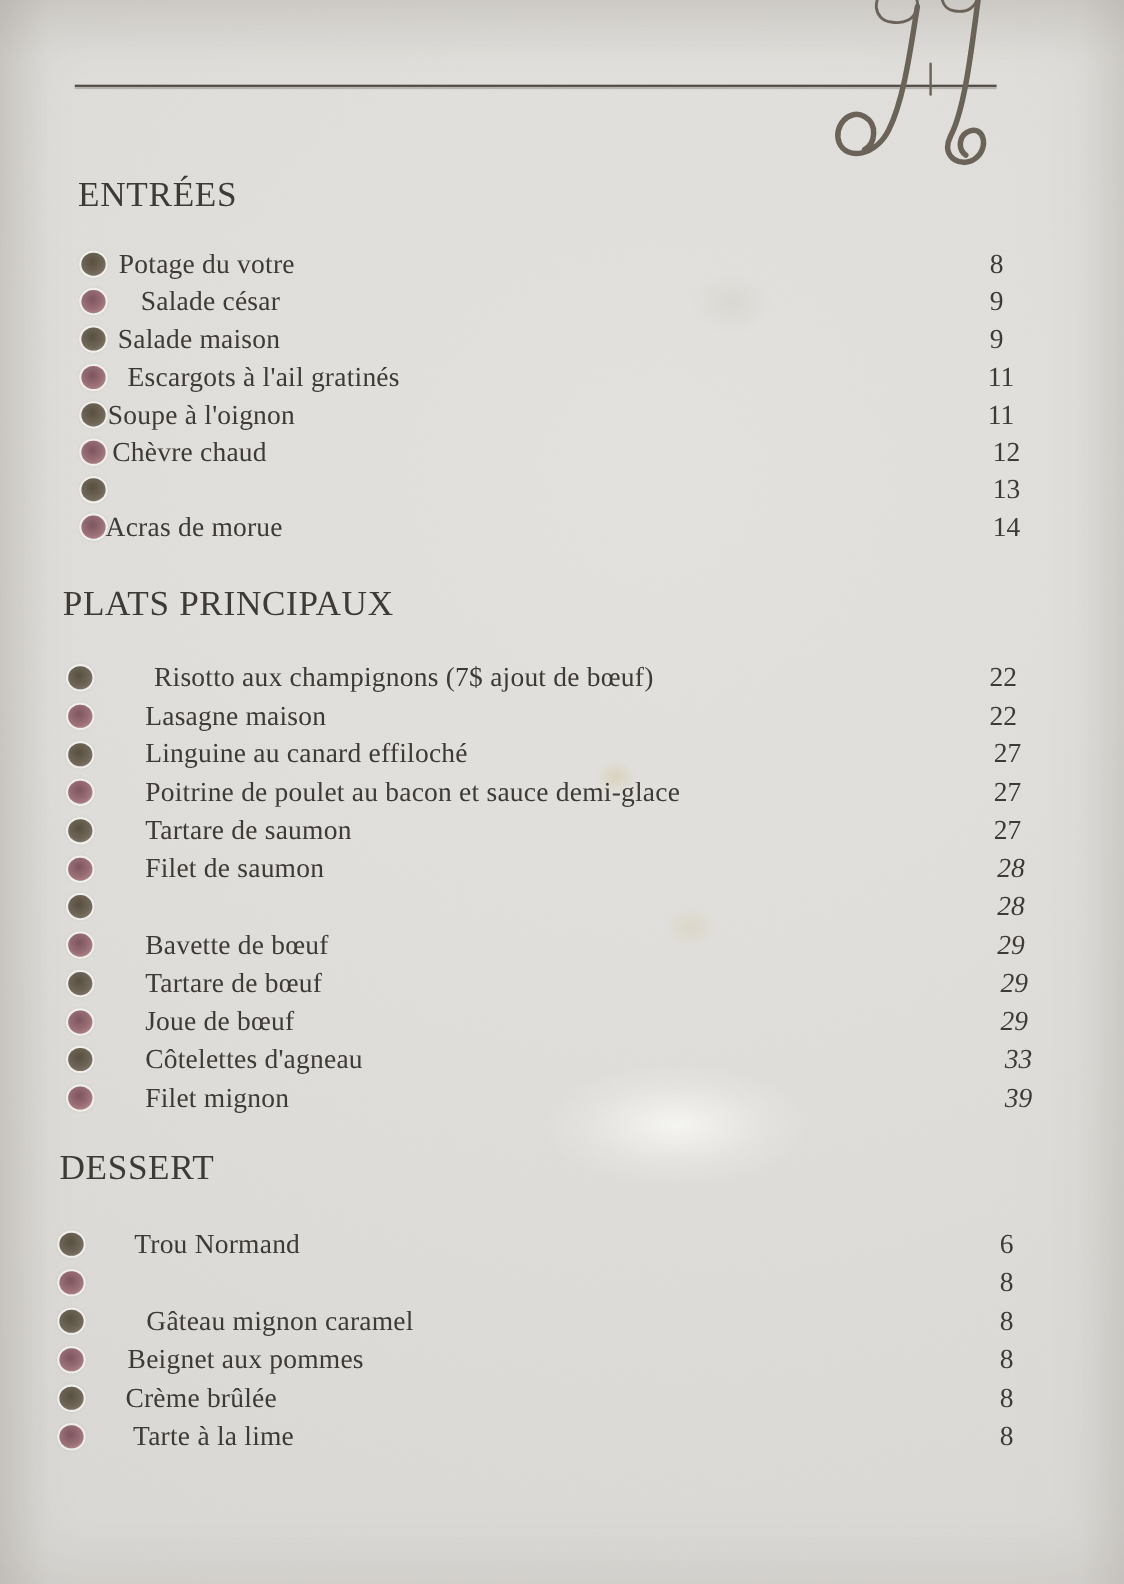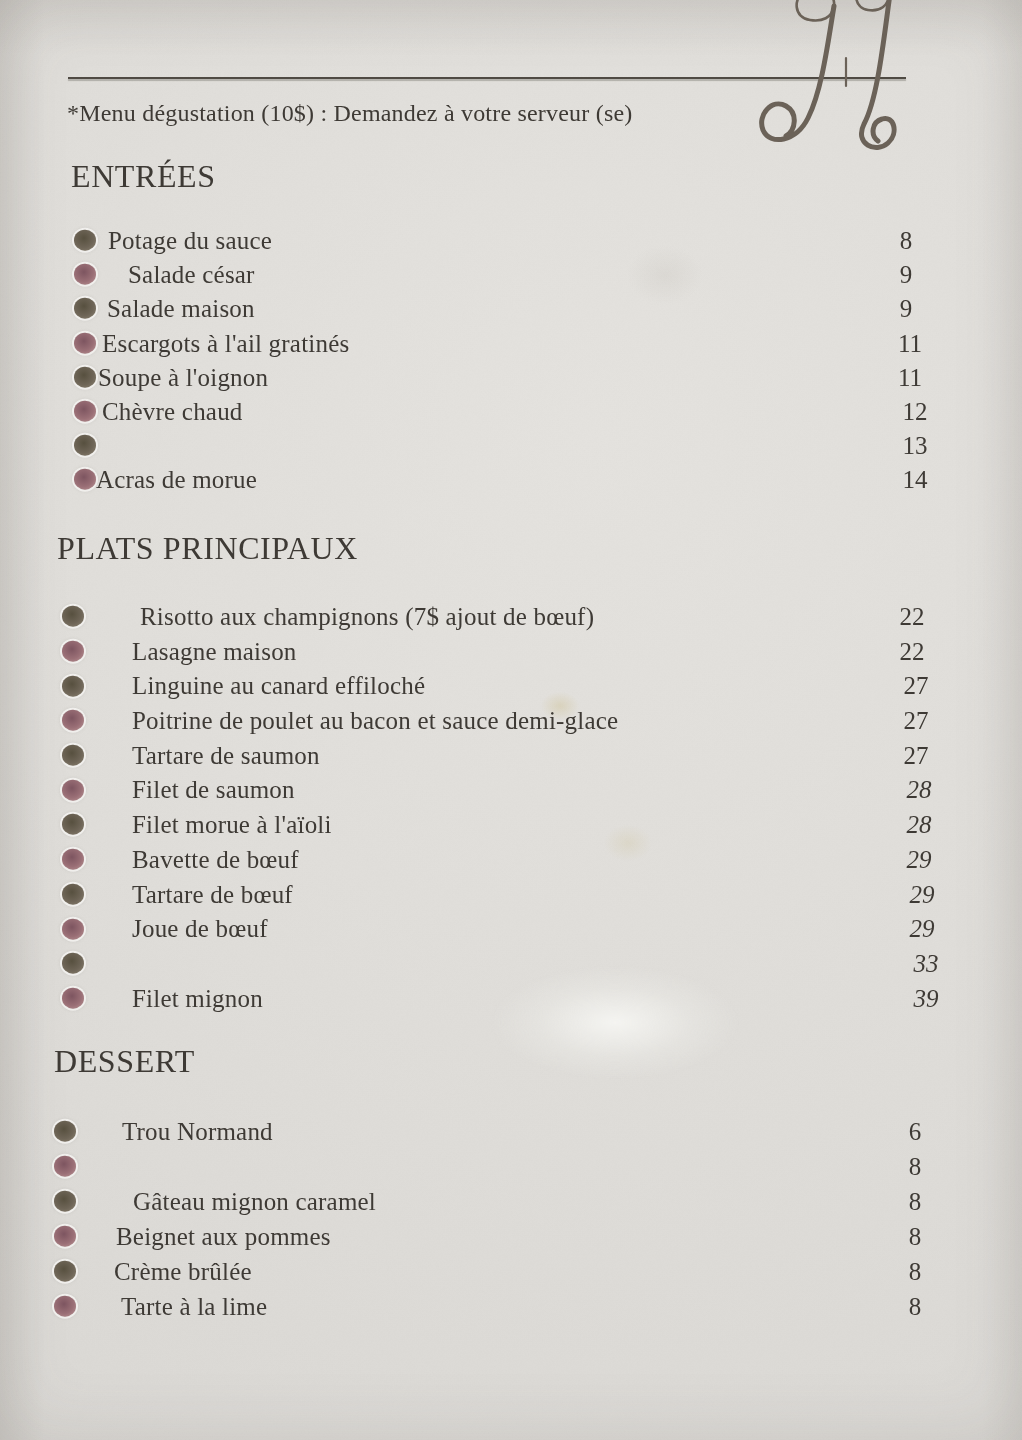--- a/index.html
+++ b/index.html
@@ -78,21 +78,21 @@
   }
   .price{
     position:absolute;left:var(--price-x);width:52px;text-align:center;
     font-size:25px;line-height:var(--row-h);
   }
 
   
   .list-0 .row:nth-child(1) .name{margin-left:8px;}
   .list-0 .row:nth-child(2) .name{margin-left:28px;}
   .list-0 .row:nth-child(3) .name{margin-left:7px;}
-  .list-0 .row:nth-child(4) .name{margin-left:2px;font-family:Liberation Serif, serif;}
+  .list-0 .row:nth-child(4) .name{margin-left:16px;font-family:Liberation Serif, serif;}
   .list-0 .row:nth-child(5) .name{margin-left:-2px;}
   .list-0 .row:nth-child(6) .name{margin-left:2px;}
   .list-0 .row:nth-child(7) .name{margin-left:9px;}
   .list-0 .row:nth-child(8) .name{margin-left:-4px;}
   .list-1 .row:nth-child(1) .name{margin-left:8px;}
   .list-2 .row:nth-child(1) .name{margin-left:2px;text-align:center;}
   .list-2 .row:nth-child(2) .name{margin-left:13px;}
   .list-2 .row:nth-child(3) .name{margin-left:13px;}
   .list-2 .row:nth-child(4) .name{margin-left:-4px;}
   .list-2 .row:nth-child(5) .name{margin-left:-6px;}
@@ -136,30 +136,29 @@
       <path d="M 84,16 C 78,52 72,100 58,128 C 46,152 20,156 13,140 C 7,125 22,108 36,116 C 48,123 46,140 36,146" stroke-width="5"></path>
       <path d="M 84,18 C 86,2 70,-8 56,0 C 42,8 44,28 60,30 C 72,32 82,28 84,16" stroke-width="2.6"></path>
 
       <path d="M 140,4 C 134,46 128,108 114,134 C 104,154 126,164 138,153 C 149,143 144,125 132,129 C 122,132 120,145 128,151" stroke-width="5"></path>
       <path d="M 140,6 C 142,-8 126,-16 114,-8 C 102,0 104,18 118,20 C 130,22 138,16 140,4" stroke-width="2.6"></path>
 
       <path d="M 96,68 L 96,96" stroke-width="2.2"></path>
     </svg>
   </div>
 
-  <div class="note">*Menu dégustation (10$) : Demandez à votre serveur (se)</div>
 
   <div class="sec-title" id="h0">ENTRÉES</div>
   <div class="sec-title" id="h1">PLATS PRINCIPAUX</div>
   <div class="sec-title" id="h2">DESSERT</div>
 
   <div class="list list-0">
       <div class="row">
     <span class="dot dot-olive"></span>
-    <span class="name">Potage du sauce</span>
+    <span class="name">Potage du votre</span>
     <span class="price">8</span>
   </div>
       <div class="row">
     <span class="dot dot-mauve"></span>
     <span class="name">Salade césar</span>
     <span class="price">9</span>
   </div>
       <div class="row">
     <span class="dot dot-olive"></span>
     <span class="name">Salade maison</span>
@@ -216,40 +215,40 @@
     <span class="name">Tartare de saumon</span>
     <span class="price">27</span>
   </div>
       <div class="row">
     <span class="dot dot-mauve"></span>
     <span class="name">Filet de saumon</span>
     <span class="price">28</span>
   </div>
       <div class="row">
     <span class="dot dot-olive"></span>
-    <span class="name">Filet morue à l'aïoli</span>
     <span class="price">28</span>
   </div>
       <div class="row">
     <span class="dot dot-mauve"></span>
     <span class="name">Bavette de bœuf</span>
     <span class="price">29</span>
   </div>
       <div class="row">
     <span class="dot dot-olive"></span>
     <span class="name">Tartare de bœuf</span>
     <span class="price">29</span>
   </div>
       <div class="row">
     <span class="dot dot-mauve"></span>
     <span class="name">Joue de bœuf</span>
     <span class="price">29</span>
   </div>
       <div class="row">
     <span class="dot dot-olive"></span>
+    <span class="name">Côtelettes d'agneau</span>
     <span class="price">33</span>
   </div>
       <div class="row">
     <span class="dot dot-mauve"></span>
     <span class="name">Filet mignon</span>
     <span class="price">39</span>
   </div>
     </div>
   <div class="list list-2">
       <div class="row">

